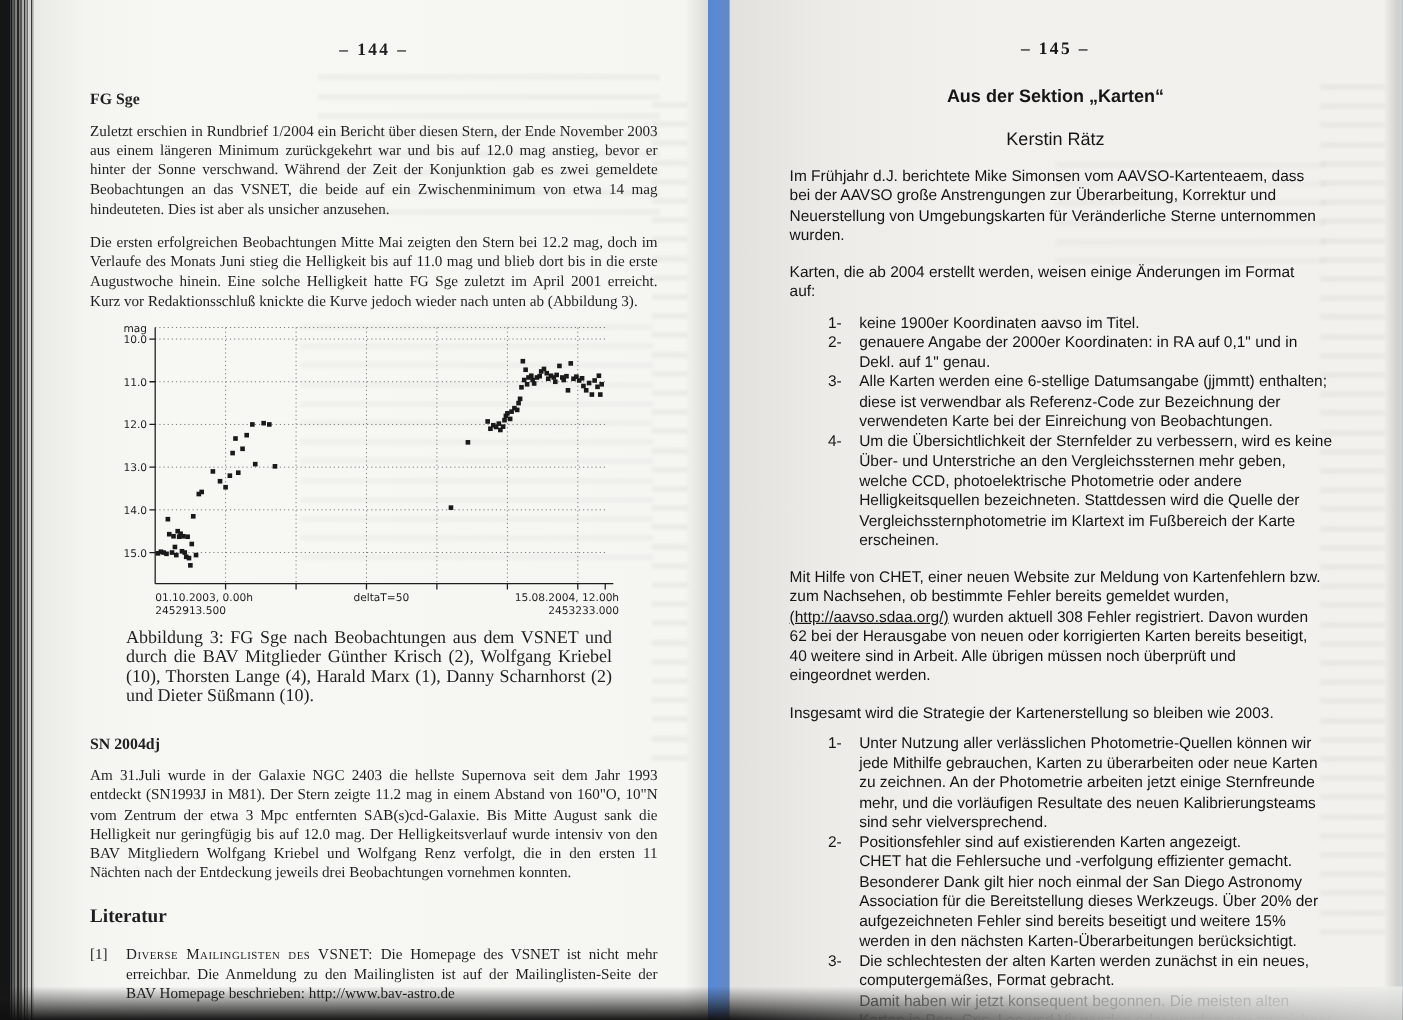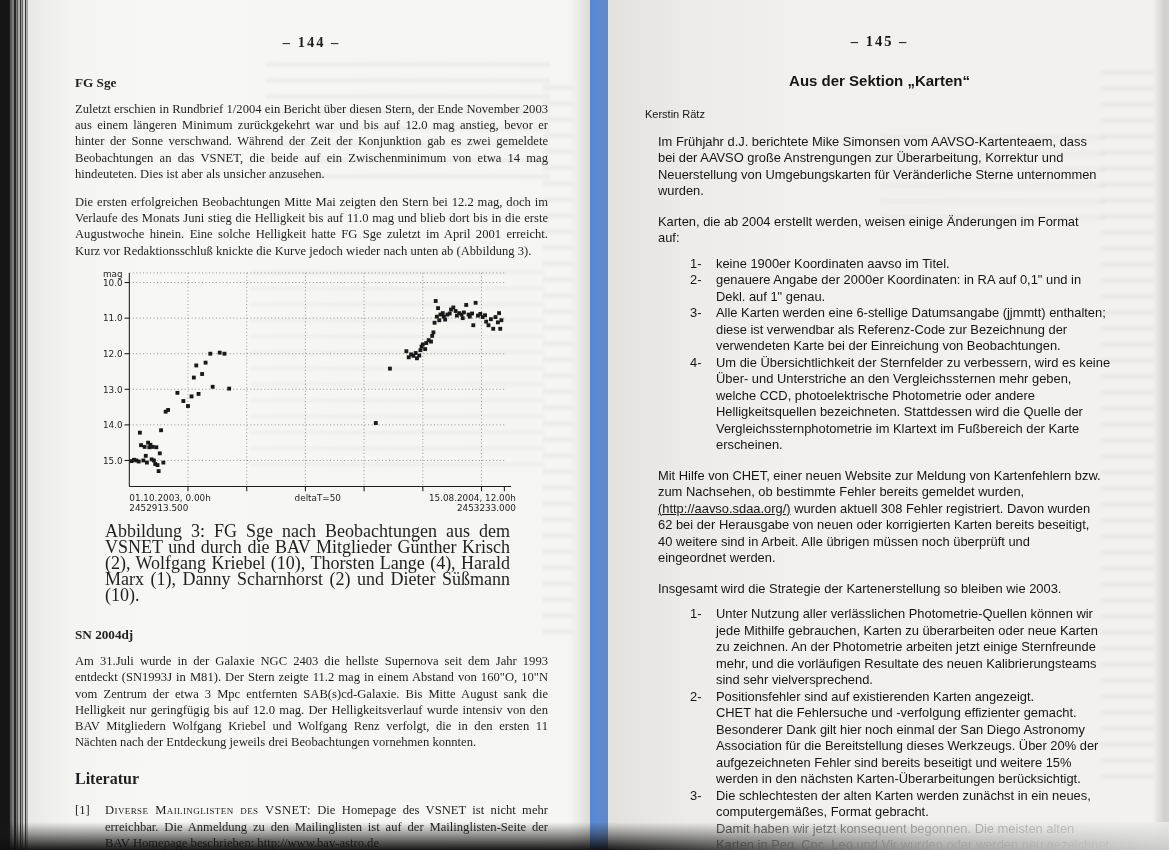--- a/index.html
+++ b/index.html
@@ -36,39 +36,39 @@
     font-family:"Liberation Serif","DejaVu Serif",serif;color:#1f1f1f;}
   .page-right{left:608px;width:572px;padding:0 66px 0 37px;box-sizing:border-box;
     background:linear-gradient(90deg,#e2e1de 0,#ecebe8 14%,#f1f0ed 32%,#f2f1ee 100%);
     font-family:"Liberation Sans","DejaVu Sans",sans-serif;color:#151515;}
 
   
   .pagenum{ text-align:center;font-weight:bold;font-size:14.5px;letter-spacing:2px;}
   .page-left .pagenum{margin-top:34px;font-family:"Liberation Serif","DejaVu Serif",serif;}
   .hserif{font-size:13.2px;font-weight:bold;margin:24px 0 10px;}
   .ps{font-size:12.6px;line-height:16.2px;text-align:justify;margin:0 0 12px;hyphens:auto;}
-  .caption{font-size:18px;line-height:16px;text-align:justify;margin:6px 0 0 30px;width:405px;hyphens:auto;}
+  .caption{font-size:15px;line-height:16px;text-align:justify;margin:6px 0 0 30px;width:405px;hyphens:auto;}
   .lit-head{font-size:16px;font-weight:bold;margin:20px 0 14px;}
   .ref{display:flex;font-size:12.6px;line-height:16.2px;}
   .ref-num{width:30px;flex:none;}
   .ref-body{margin:0;text-align:justify;hyphens:auto;}
   .sc{font-variant:small-caps;letter-spacing:.4px;}
 
   
   .chartbox{margin:4px 0 2px 12px;}
   .gr{stroke:#6e6e6e;stroke-width:.8;stroke-dasharray:1 2.6;fill:none;}
   .ax{stroke:#1d1d1d;stroke-width:1.1;fill:none;}
   .ct{font:9.2px "DejaVu Sans","Liberation Sans",sans-serif;fill:#1d1d1d;}
   .pt{fill:#191919;}
 
   
   .page-right .pagenum{margin-top:33px;font-family:"Liberation Serif","DejaVu Serif",serif;}
   .title{font-size:15px;font-weight:bold;text-align:center;line-height:18.5px;}
   .title-block{margin-top:22px;}
-  .author{font-size:11px;text-align:left;margin-top:17px;}
+  .author{font-size:15px;text-align:center;margin-top:17px;}
   .pa{font-size:12.9px;line-height:16.5px;margin:14px 13px 0;}
   .list{margin:9px 0 0 45px;}
   .li{display:flex;font-size:12.9px;line-height:16.5px;margin:0;}
   .li .num{width:26px;flex:none;}
   .li .txt{margin:0;white-space:pre-line;}
   .url{text-decoration:underline;color:#151515;}
 </style>
 </head>
 <body>
 

